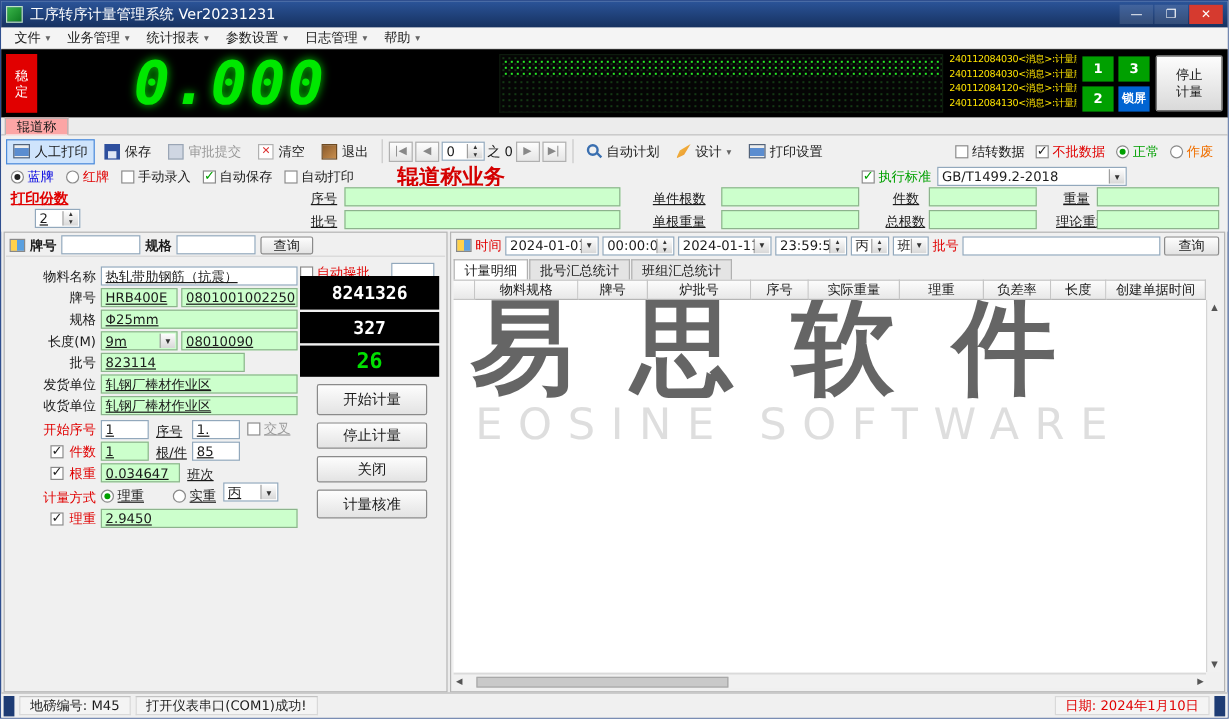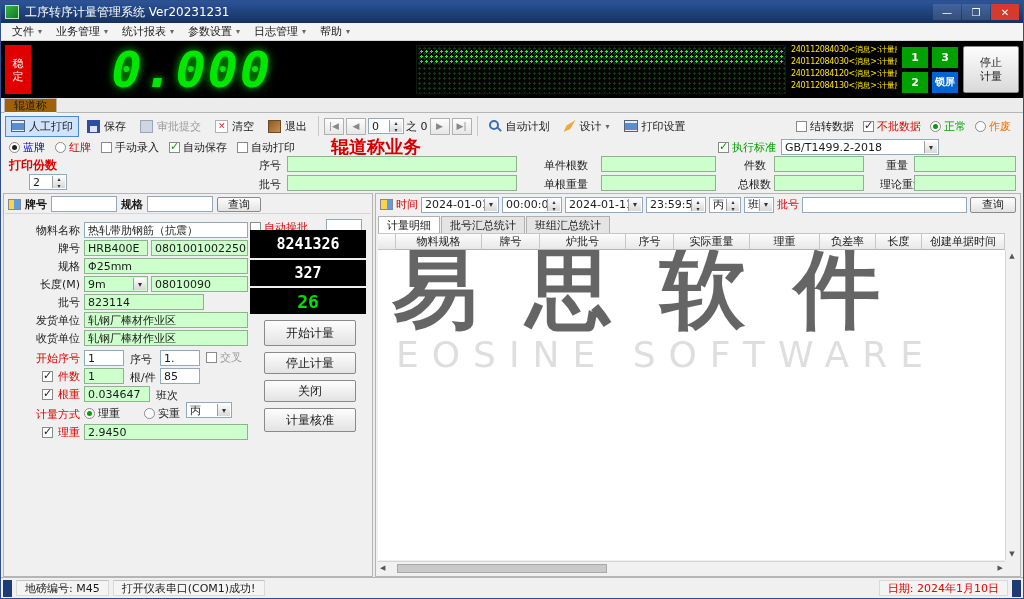--- a/index.html
+++ b/index.html
@@ -32,39 +32,39 @@
 .msglog{width:106px;height:51px;color:#ffe400;font-size:8px;line-height:12px;overflow:hidden;}
 .msg-line{white-space:nowrap;letter-spacing:-0.3px;}
 .ledboxes{display:grid;grid-template-columns:26px 26px;grid-auto-rows:21px;gap:4px;}
 .ledbox{display:flex;align-items:center;justify-content:center;font-weight:bold;color:#fff;font-size:11px;background:#00a000;}
 .ledbox.blue{background:#0064d2;font-size:10px;}
 .stop-btn{width:56px;height:47px;background:linear-gradient(#fdfdfd,#d9d9d9);border:1px solid #8a8a8a;border-radius:2px;display:flex;align-items:center;justify-content:center;}
 .stop-btn span{display:inline-block;width:26px;word-break:break-all;text-align:center;line-height:14px;}
 
 
 .tabrow{position:absolute;top:97px;left:0;right:0;height:15px;background:#ececec;border-bottom:1px solid #b5b5b5;}
-.maintab{position:absolute;left:3px;top:0;height:15px;padding:0 9px;background:#a16207;border:1px solid #b5b5b5;border-bottom:1px solid #f6f6f6;display:flex;align-items:center;font-size:11px;}
+.maintab{position:absolute;left:3px;top:0;height:15px;padding:0 9px;background:#fca5a5;border:1px solid #b5b5b5;border-bottom:1px solid #f6f6f6;display:flex;align-items:center;font-size:11px;}
 
 
 .toolbar{position:absolute;top:112px;left:0;right:0;height:26px;background:#f0f0f0;display:flex;align-items:center;gap:2px;padding:0 4px;}
 .tbtn{display:flex;align-items:center;gap:4px;padding:2px 5px;border:1px solid transparent;white-space:nowrap;}
 .tbtn.active{background:#cfe4fc;border-color:#4b8ada;text-align:center;}
 .tbtn.disabled{color:#9a9a9a;}
 .tsep{width:1px;height:20px;background:#c8c8c8;margin:0 3px;}
 .navbtn{width:20px;height:17px;display:flex;align-items:center;justify-content:center;color:#888;background:linear-gradient(#fdfdfd,#e6e6e6);border:1px solid #b0b0b0;font-size:9px;}
 .toolbar-right{margin-left:auto;display:flex;align-items:center;gap:9px;margin-right:8px;}
 
 
 .optrow{position:absolute;top:138px;left:0;right:0;height:16px;display:flex;align-items:center;gap:10px;padding-left:8px;background:#f0f0f0;}
 .business{font-weight:bold;color:#d40000;font-size:18px;margin-left:26px;}
 .optrow .push{margin-left:auto;display:flex;align-items:center;gap:5px;margin-right:84px;}
 
 
 .formrow{position:absolute;top:154px;left:0;right:0;height:38px;background:#f0f0f0;}
-.abs{position:absolute;}
+.abs{position:absolute;text-decoration:underline;}
 
 
 .cb{width:11px;height:11px;border:1px solid #8a8a8a;background:#fff;display:inline-block;position:relative;vertical-align:-2px;margin-right:3px;flex:none;}
 .cb.on::after{content:"✓";position:absolute;left:0;top:-3px;font-size:11px;font-weight:bold;color:#222;}
 .cb.on.green::after{color:#00a000;}
 .rb{width:11px;height:11px;border:1px solid #8a8a8a;border-radius:50%;background:#fff;display:inline-block;position:relative;vertical-align:-2px;margin-right:3px;flex:none;}
 .rb.on::after{content:"";position:absolute;left:2px;top:2px;width:5px;height:5px;border-radius:50%;background:#222;}
 .rb.on.green::after{background:#00a000;}
 .lbl-red{color:#e00000;}
 .lbl-blue{color:#0000e0;}

